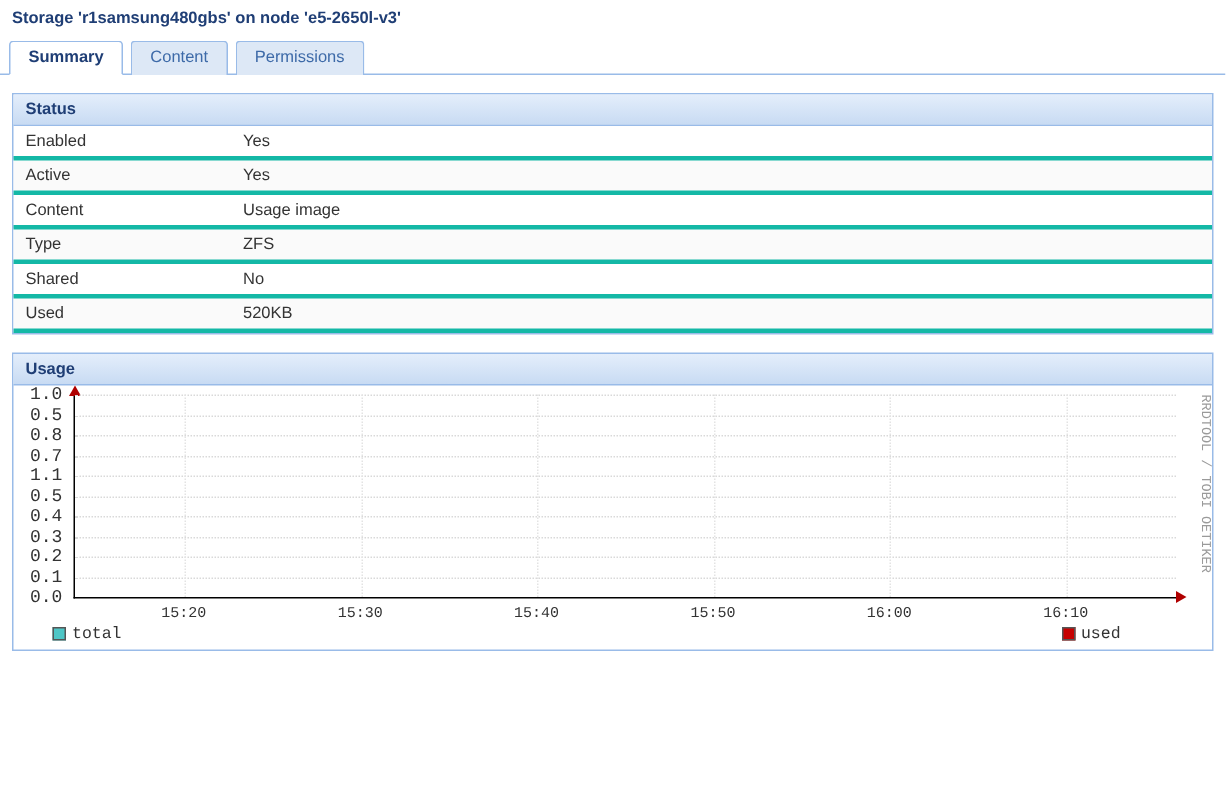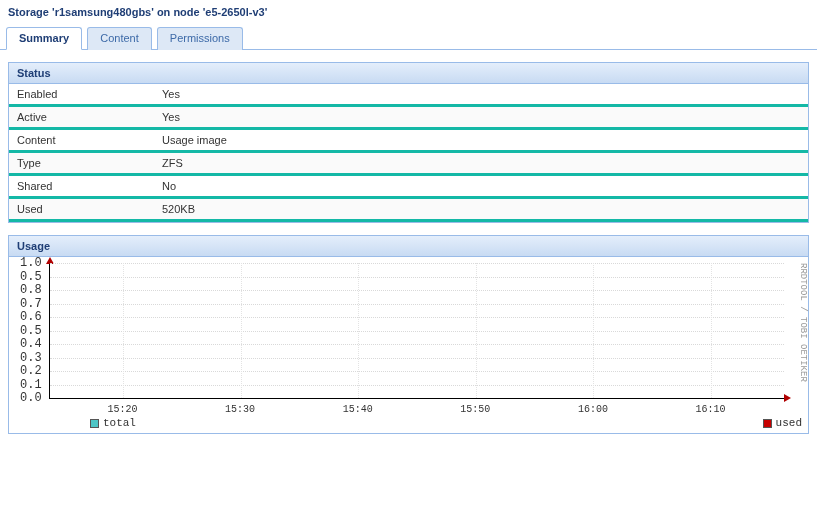--- a/index.html
+++ b/index.html
@@ -122,21 +122,20 @@
     right: -7px; bottom: -4px;
     width: 0; height: 0;
     border-top: 4px solid transparent;
     border-bottom: 4px solid transparent;
     border-left: 7px solid #B00000;
   }
   .legend {
     margin: 4px 0 0 20px;
     font-family: "Courier New", monospace;
     font-size: 11px;
-    text-align: right;
   }
   .legend-item { display: inline-block; margin-right: 620px; }
   .legend-sw {
     display: inline-block;
     width: 9px; height: 9px;
     border: 1px solid #555;
     margin-right: 4px;
     vertical-align: middle;
   }
   .rrd-credit {
@@ -202,21 +201,21 @@
         <div class="axis-arrow-x"></div>
 
         <div class="ylabel" style="top:0%">1.0</div>
           <div class="hline" style="top:0%"></div>
         <div class="ylabel" style="top:10%">0.5</div>
           <div class="hline" style="top:10%"></div>
         <div class="ylabel" style="top:20%">0.8</div>
           <div class="hline" style="top:20%"></div>
         <div class="ylabel" style="top:30%">0.7</div>
           <div class="hline" style="top:30%"></div>
-        <div class="ylabel" style="top:40%">0.6</div>
+        <div class="ylabel" style="top:40%">1.1</div>
           <div class="hline" style="top:40%"></div>
         <div class="ylabel" style="top:50%">0.5</div>
           <div class="hline" style="top:50%"></div>
         <div class="ylabel" style="top:60%">0.4</div>
           <div class="hline" style="top:60%"></div>
         <div class="ylabel" style="top:70%">0.3</div>
           <div class="hline" style="top:70%"></div>
         <div class="ylabel" style="top:80%">0.2</div>
           <div class="hline" style="top:80%"></div>
         <div class="ylabel" style="top:90%">0.1</div>

